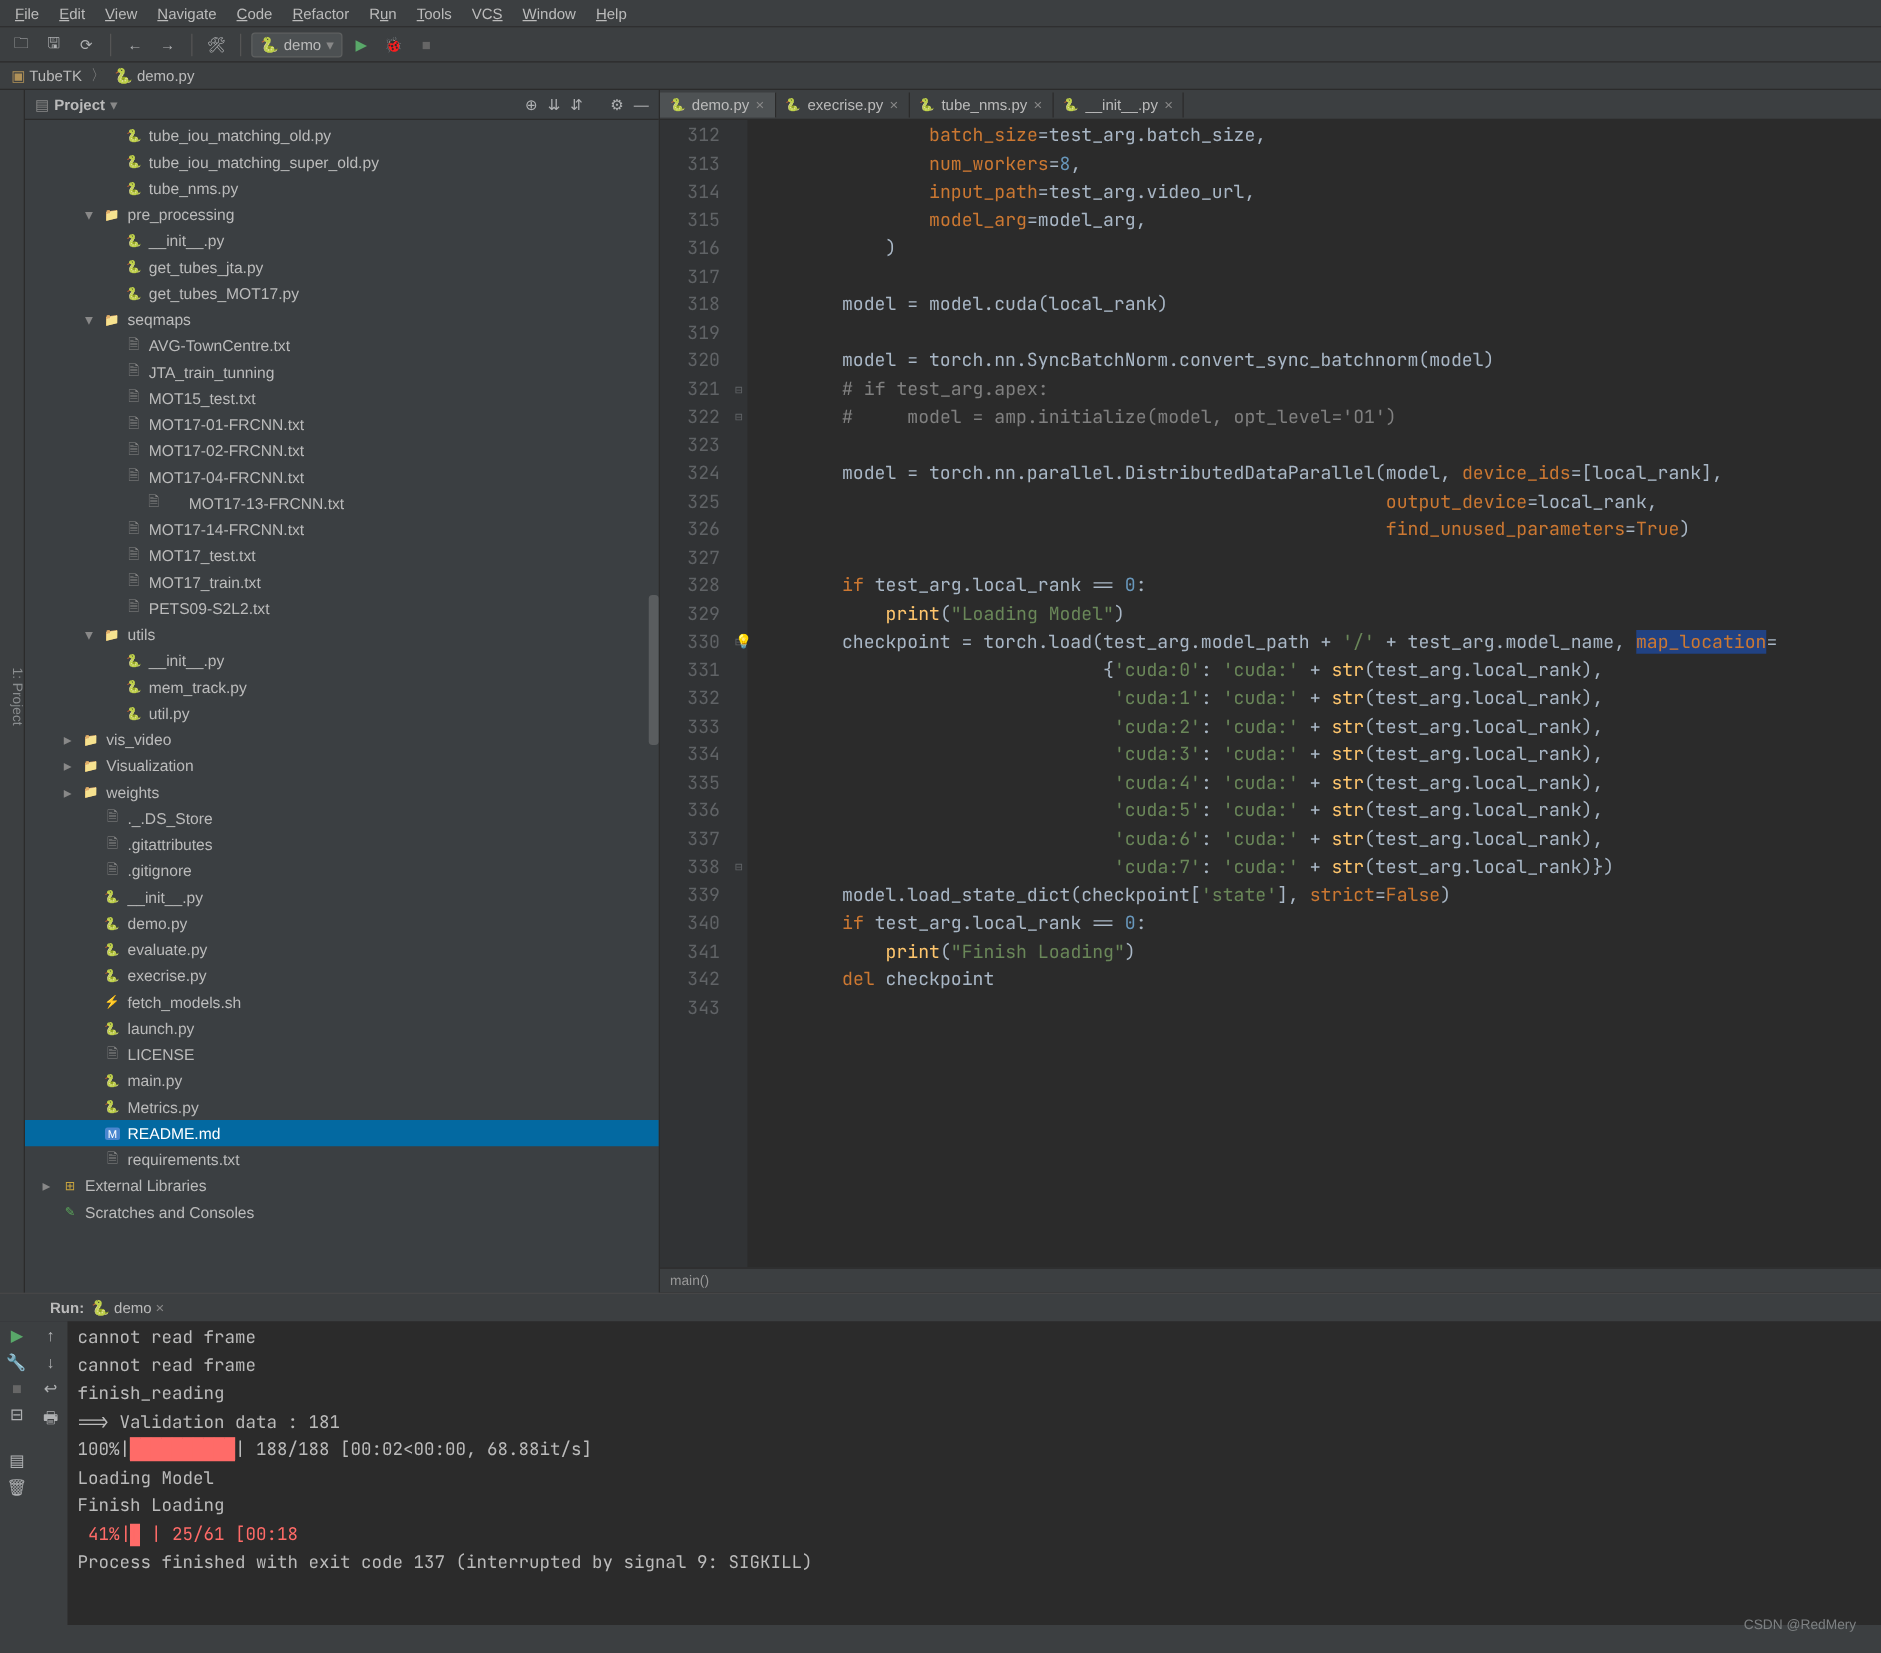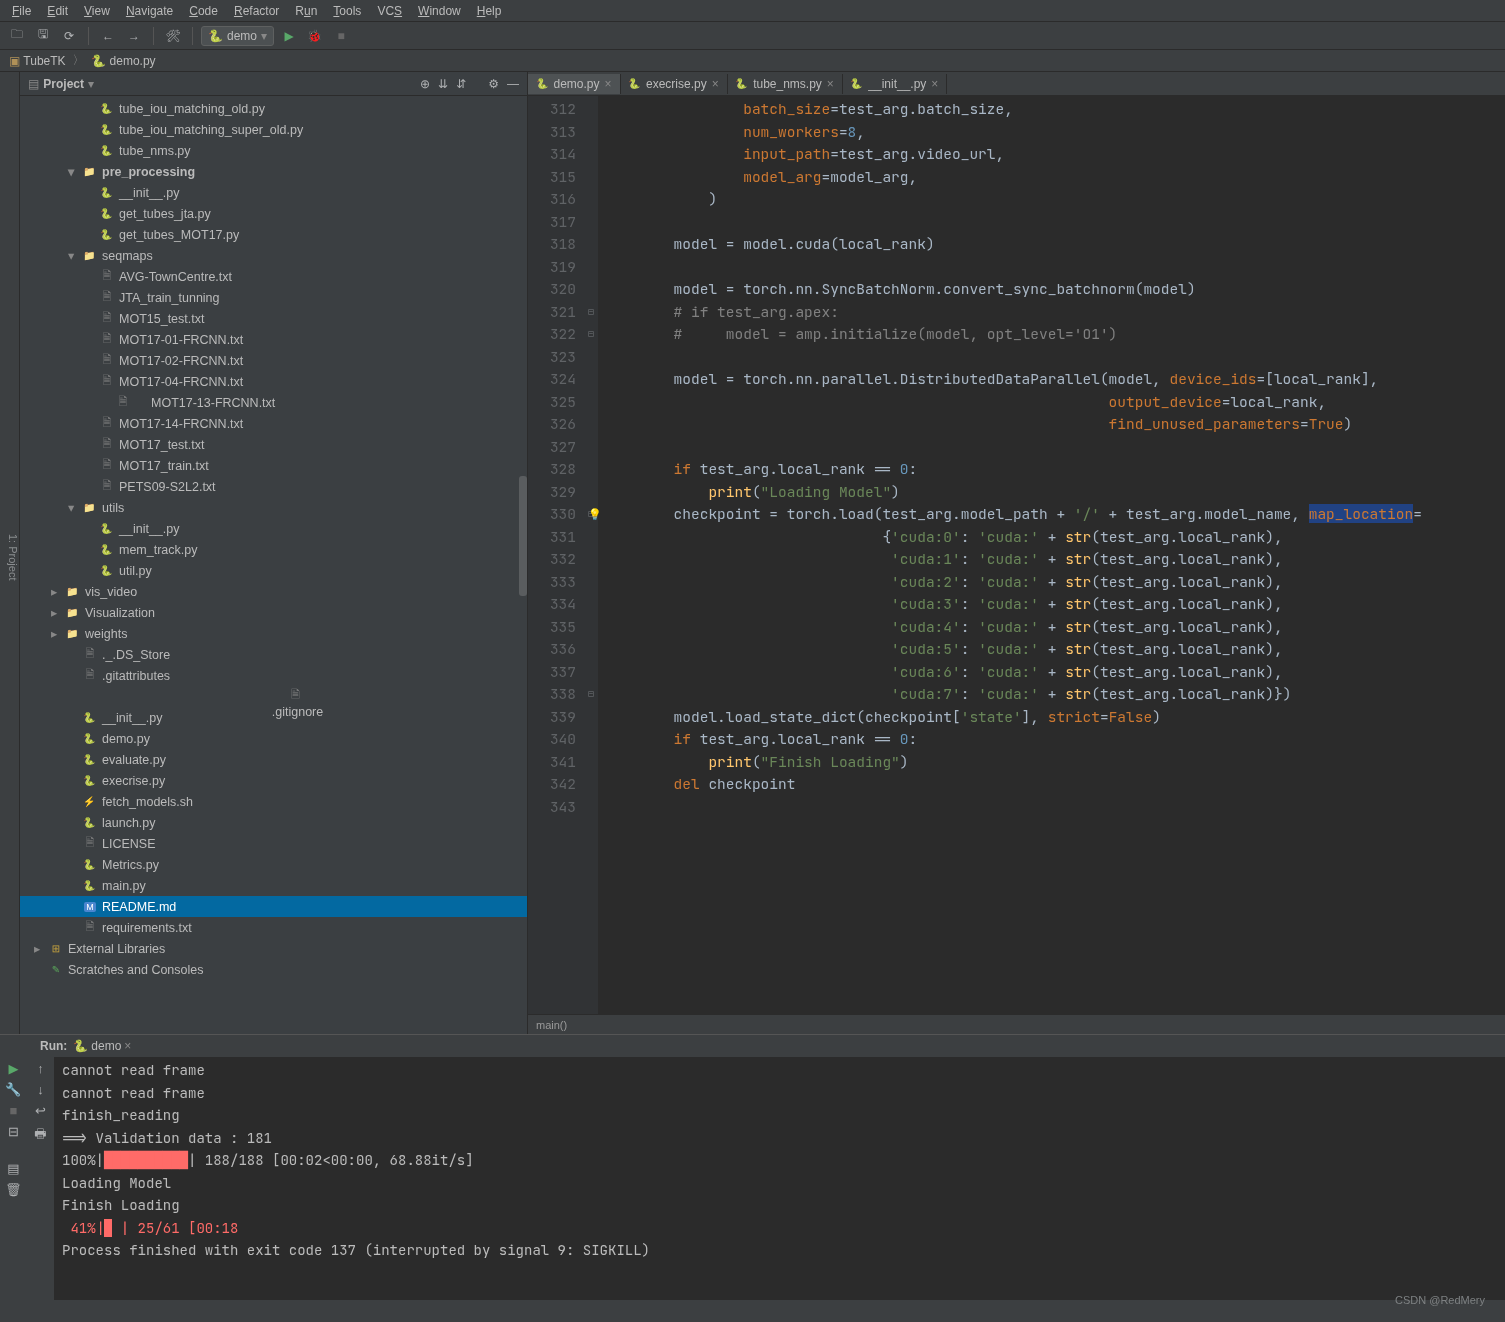--- a/index.html
+++ b/index.html
@@ -319,21 +319,21 @@
         <div class="tree-row" style="padding-left: 65px;">
           <span class="arrow"></span>
           <span class="icon ico-py"></span>
           <span>tube_iou_matching_super_old.py</span>
         </div>
         <div class="tree-row" style="padding-left: 65px;">
           <span class="arrow"></span>
           <span class="icon ico-py"></span>
           <span>tube_nms.py</span>
         </div>
-        <div class="tree-row" style="padding-left: 48px; font-weight: bold;">
+        <div class="tree-row" style="padding-left: 48px;">
           <span class="arrow open"></span>
           <span class="icon ico-folder"></span>
           <span>pre_processing</span>
         </div>
         <div class="tree-row" style="padding-left: 65px;">
           <span class="arrow"></span>
           <span class="icon ico-py"></span>
           <span>__init__.py</span>
         </div>
         <div class="tree-row" style="padding-left: 65px;">
@@ -444,21 +444,21 @@
         <div class="tree-row" style="padding-left: 48px;">
           <span class="arrow"></span>
           <span class="icon ico-txt"></span>
           <span>._.DS_Store</span>
         </div>
         <div class="tree-row" style="padding-left: 48px;">
           <span class="arrow"></span>
           <span class="icon ico-txt"></span>
           <span>.gitattributes</span>
         </div>
-        <div class="tree-row" style="padding-left: 48px; flex-direction: column;">
+        <div class="tree-row" style="padding-left: 48px;">
           <span class="arrow"></span>
           <span class="icon ico-txt"></span>
           <span>.gitignore</span>
         </div>
         <div class="tree-row" style="padding-left: 48px;">
           <span class="arrow"></span>
           <span class="icon ico-py"></span>
           <span>__init__.py</span>
         </div>
         <div class="tree-row" style="padding-left: 48px;">
@@ -487,26 +487,26 @@
           <span>launch.py</span>
         </div>
         <div class="tree-row" style="padding-left: 48px;">
           <span class="arrow"></span>
           <span class="icon ico-txt"></span>
           <span>LICENSE</span>
         </div>
         <div class="tree-row" style="padding-left: 48px;">
           <span class="arrow"></span>
           <span class="icon ico-py"></span>
+          <span>main.py</span>
+        </div>
+        <div class="tree-row" style="padding-left: 48px;">
+          <span class="arrow"></span>
+          <span class="icon ico-py"></span>
           <span>Metrics.py</span>
-        </div>
-        <div class="tree-row" style="padding-left: 48px;">
-          <span class="arrow"></span>
-          <span class="icon ico-py"></span>
-          <span>main.py</span>
         </div>
         <div class="tree-row selected" style="padding-left: 48px;">
           <span class="arrow"></span>
           <span class="icon ico-md"></span>
           <span>README.md</span>
         </div>
         <div class="tree-row" style="padding-left: 48px;">
           <span class="arrow"></span>
           <span class="icon ico-txt"></span>
           <span>requirements.txt</span>

